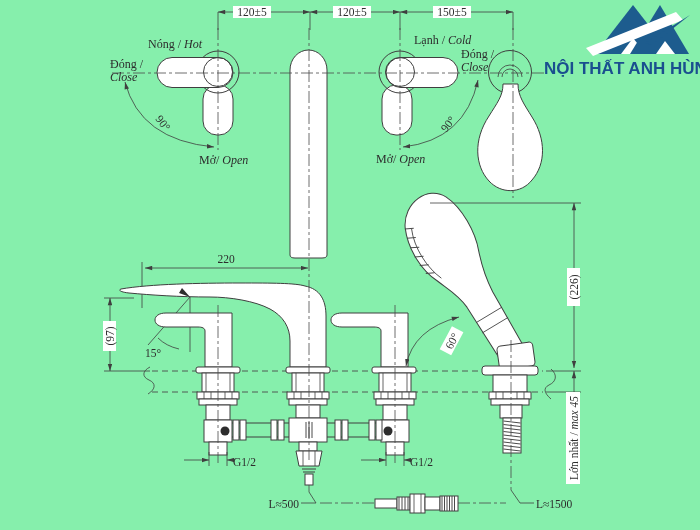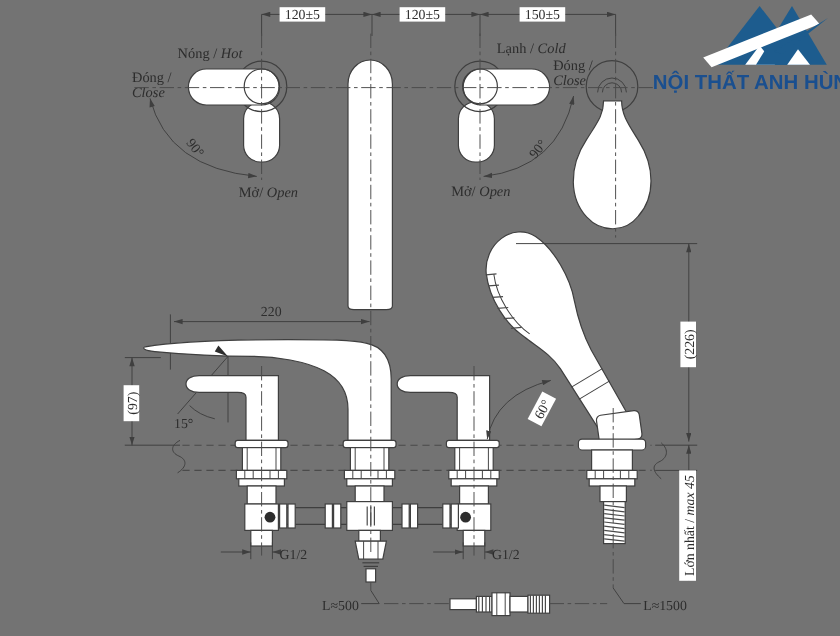--- a/index.html
+++ b/index.html
@@ -1,16 +1,16 @@
 <!DOCTYPE html>
 <html><head>
 <meta charset="utf-8">
 <style>
   html,body{margin:0;padding:0;background:#fff;}
-  .canvas{position:relative;width:700px;height:530px;background:#737373;overflow:hidden;
+  .canvas{position:relative;width:700px;height:530px;background:#86efac;overflow:hidden;
           font-family:"Liberation Serif", serif;}
   svg{position:absolute;left:0;top:0;}
   .ln{stroke:#3f3f3f;fill:none;stroke-width:1;}
   .lnW{stroke:#3f3f3f;fill:#ffffff;stroke-width:1;}
   .thin{stroke:#3f3f3f;fill:none;stroke-width:.8;}
   .cl{stroke:#4a4a4a;fill:none;stroke-width:.8;stroke-dasharray:12 3 3 3;}
   .dsh{stroke:#4a4a4a;fill:none;stroke-width:.9;stroke-dasharray:6 4;}
   .dim{stroke:#3f3f3f;fill:none;stroke-width:.8;}
   .t{font-family:"Liberation Serif",serif;font-size:11.5px;fill:#2d2d2d;}
   .t12{font-family:"Liberation Serif",serif;font-size:12px;fill:#2d2d2d;}

